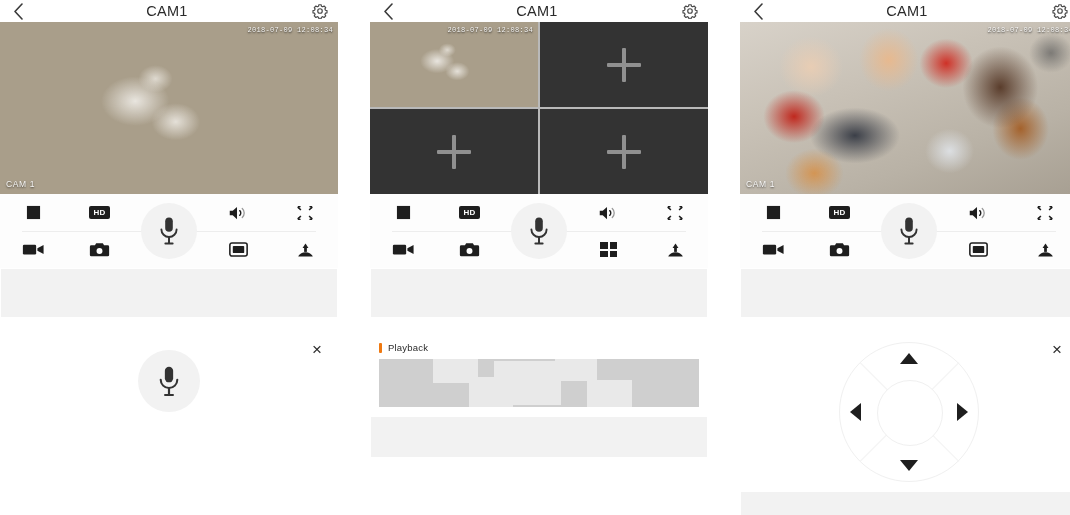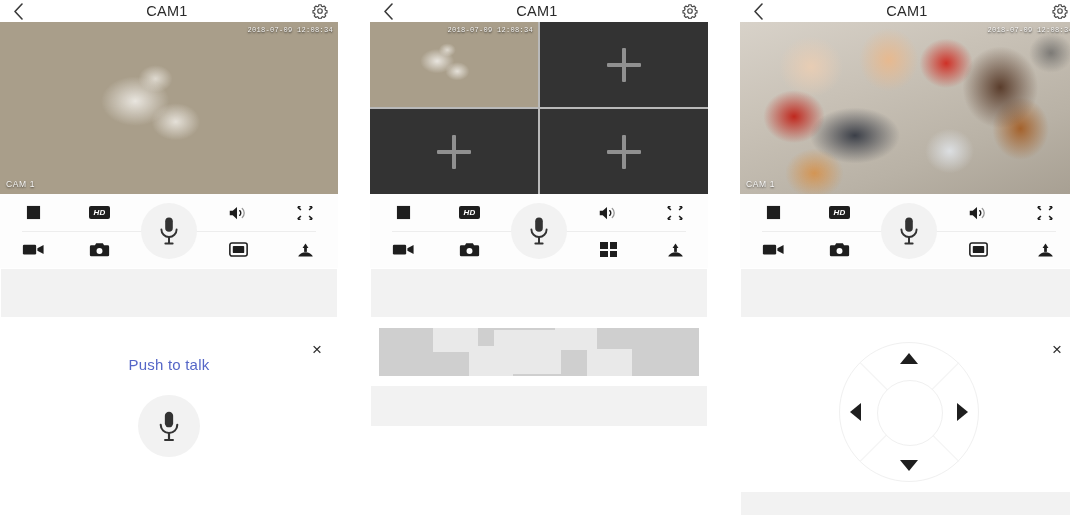--- a/index.html
+++ b/index.html
@@ -167,21 +167,20 @@
   .plus::before { left: 50%; top: 0; width: 4px; height: 100%; margin-left: -2px; }
   .plus::after  { top: 50%; left: 0; height: 4px; width: 100%; margin-top: -2px; }
 
   
   .toolbar {
     position: relative;
     height: 74px;
     background: #fdfdfd;
     flex: none;
     padding: 0 8px;
-    font-style: italic;
   }
   .tb-row {
     position: absolute;
     left: 8px; right: 8px;
     height: 37px;
     display: flex;
     align-items: center;
     justify-content: space-between;
   }
   .tb-row.top { top: 0; }
@@ -472,21 +471,20 @@
           <rect x="6.4" y="26.4" width="9.2" height="2" rx="1" fill="#333333"></rect>
         </svg>
       </div>
     </div>
 
     <div class="band"></div>
     <div class="band-gap"></div>
 
     <div class="sheet">
       <div class="sheet-close">×</div>
-      <div class="ptt-label">Push to talk</div>
       <div class="ptt-knob">
         <svg width="24" height="33" viewBox="0 0 22 30">
           <rect x="7.2" y="1.4" width="7.6" height="14.4" rx="3.8" fill="#333333"></rect>
           <path d="M3.4 13.4a7.6 7.6 0 0 0 15.2 0" fill="none" stroke="#333333" stroke-width="1.9" stroke-linecap="round"></path>
           <rect x="10" y="21" width="2" height="6" fill="#333333"></rect>
           <rect x="6.4" y="26.4" width="9.2" height="2" rx="1" fill="#333333"></rect>
         </svg>
       </div>
     </div>
   </div>
@@ -602,20 +600,24 @@
           <rect x="10" y="21" width="2" height="6" fill="#333333"></rect>
           <rect x="6.4" y="26.4" width="9.2" height="2" rx="1" fill="#333333"></rect>
         </svg>
       </div>
     </div>
 
     <div class="band"></div>
     <div class="band-gap"></div>
 
     <div class="sheet">
+      <div class="pb-head">
+        <span class="pb-mark"></span>
+        <span class="pb-title">Playback</span>
+      </div>
       <div class="pb-timeline">
         <i class="pb-seg" style="left:17%;top:0;width:14%;height:50%"></i>
         <i class="pb-seg" style="left:28%;top:38%;width:14%;height:62%"></i>
         <i class="pb-seg" style="left:36%;top:4%;width:21%;height:92%"></i>
         <i class="pb-seg" style="left:55%;top:0;width:13%;height:46%"></i>
         <i class="pb-seg" style="left:65%;top:44%;width:14%;height:56%"></i>
       </div>
       <div class="pb-footgap"></div>
       <div class="pb-foot"></div>
     </div>

